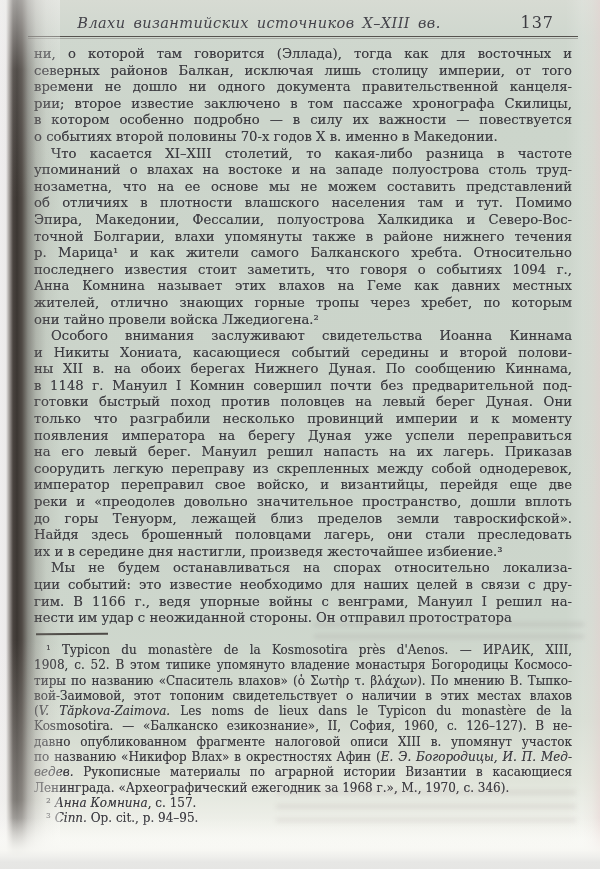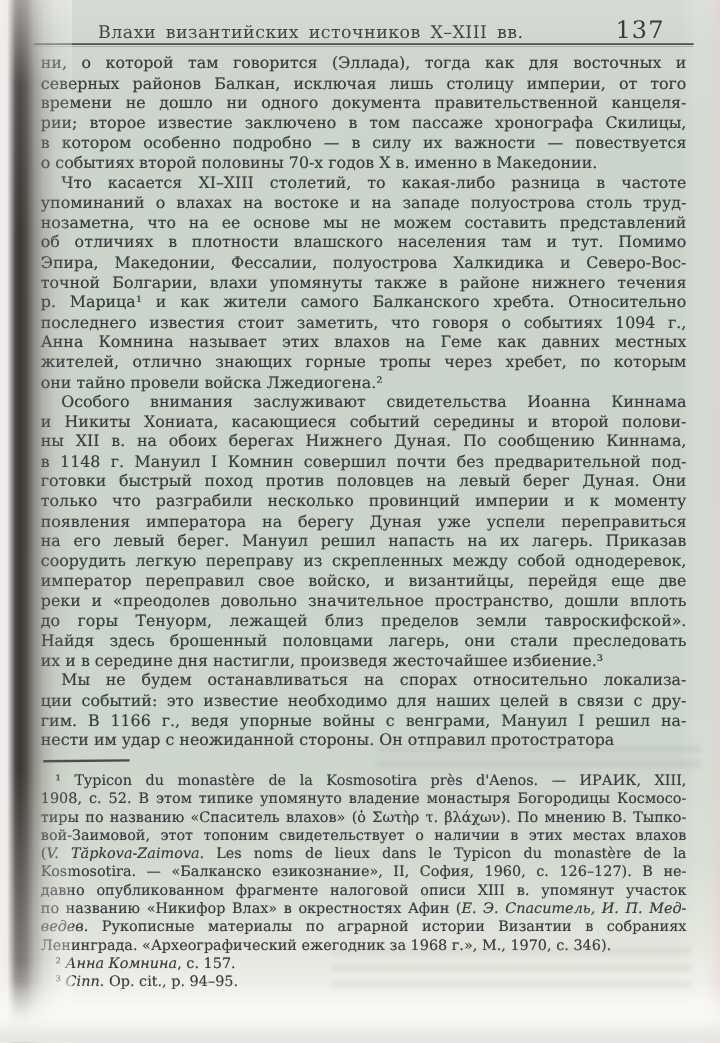--- a/index.html
+++ b/index.html
@@ -10,23 +10,23 @@
   html,body{margin:0;padding:0;background:#e7e7e5;}
   body{width:600px;height:869px;overflow:hidden;
        font-family:"DejaVu Serif","Liberation Serif",serif;}
   .scan{position:relative;width:600px;height:869px;overflow:hidden;
     background:
       linear-gradient(270deg, rgba(233,213,213,.55) 0px, rgba(240,230,228,.30) 8px, rgba(255,255,255,.16) 18px, rgba(255,255,255,0) 34px),
       linear-gradient(180deg, #d7dbd3 0px, #cfd7ce 36px, #ccd5cb 110px, #cbd4ca 400px, #cdd6cc 620px, #d3dacf 720px, #e0e4da 780px, #f0f1eb 828px, #f9f9f5 848px, #ededeb 857px, #e7e7e5 869px);
     color:var(--ink);}
   
   .running-head{position:absolute;top:13px;left:34px;right:28px;display:flex;align-items:baseline;}
-  .rh-title{flex:1;text-align:center;font-size:14.5px;
+  .rh-title{flex:1;text-align:center;font-style:italic;font-size:14.5px;
     letter-spacing:.4px;word-spacing:3px;color:#44434a;}
-  .rh-num{width:70px;text-align:right;font-size:20px;padding-right:18px;letter-spacing:1px;}
+  .rh-num{width:70px;text-align:right;font-size:16px;padding-right:18px;letter-spacing:1px;}
   .head-rule{position:absolute;top:36px;left:28px;right:22px;height:3px;
     background:linear-gradient(180deg, #55524e 0px, #55524e 1.4px, rgba(0,0,0,0) 1.4px, rgba(0,0,0,0) 2px, rgba(110,108,104,.45) 2px, rgba(110,108,104,.45) 3px);}
   
   .main-text{position:absolute;top:46px;left:34px;right:28px;font-size:13.2px;line-height:16.6px;}
   .footnotes{position:absolute;top:643px;left:34px;right:28px;font-size:12px;line-height:15.3px;}
   .line{text-align:justify;text-align-last:justify;white-space:normal;
     text-shadow:0 0 .6px rgba(60,59,65,.55);}
   .line.lastline{text-align-last:left;}
   .para.indent .line.firstline{text-indent:17px;}
   .footnotes .para .line.firstline{text-indent:12px;}
@@ -105,22 +105,22 @@
   <div class="fn-rule"></div>
   <div id="footnotes" class="footnotes">
       <div class="para indent">
         <div class="line firstline"><span>¹ Typicon du monastère de la Kosmosotira près d'Aenos. — ИРАИК, XIII,</span></div>
         <div class="line"><span>1908, с. 52. В этом типике упомянуто владение монастыря Богородицы Космосо-</span></div>
         <div class="line"><span>тиры по названию «Спаситель влахов» (ὁ Σωτὴρ τ. βλάχων). По мнению В. Тыпко-</span></div>
         <div class="line"><span>вой-Заимовой, этот топоним свидетельствует о наличии в этих местах влахов</span></div>
         <div class="line"><span>(</span><span class="it">V. Tăpkova-Zaimova.</span><span> Les noms de lieux dans le Typicon du monastère de la</span></div>
         <div class="line"><span>Kosmosotira. — «Балканско езикознание», II, София, 1960, с. 126–127). В не-</span></div>
         <div class="line"><span>давно опубликованном фрагменте налоговой описи XIII в. упомянут участок</span></div>
-        <div class="line"><span>по названию «Никифор Влах» в окрестностях Афин (</span><span class="it">Е. Э. Спаситель, И. П. Мед-</span></div>
-        <div class="line"><span class="it">ведев.</span><span> Рукописные материалы по аграрной истории Византии в собраниях</span></div>
+        <div class="line"><span>по названию «Никифор Влах» в окрестностях Афин (</span><span class="it">Е. Э. Богородицы, И. П. Мед-</span></div>
+        <div class="line"><span class="it">ведев.</span><span> Рукописные материалы по аграрной истории Византии в касающиеся</span></div>
         <div class="line lastline"><span>Ленинграда. «Археографический ежегодник за 1968 г.», М., 1970, с. 346).</span></div>
       </div>
       <div class="para indent">
         <div class="line firstline lastline"><span>² </span><span class="it">Анна Комнина</span><span>, с. 157.</span></div>
       </div>
       <div class="para indent">
         <div class="line firstline lastline"><span>³ </span><span class="it">Cinn.</span><span> Op. cit., p. 94–95.</span></div>
       </div>
     </div>
 

